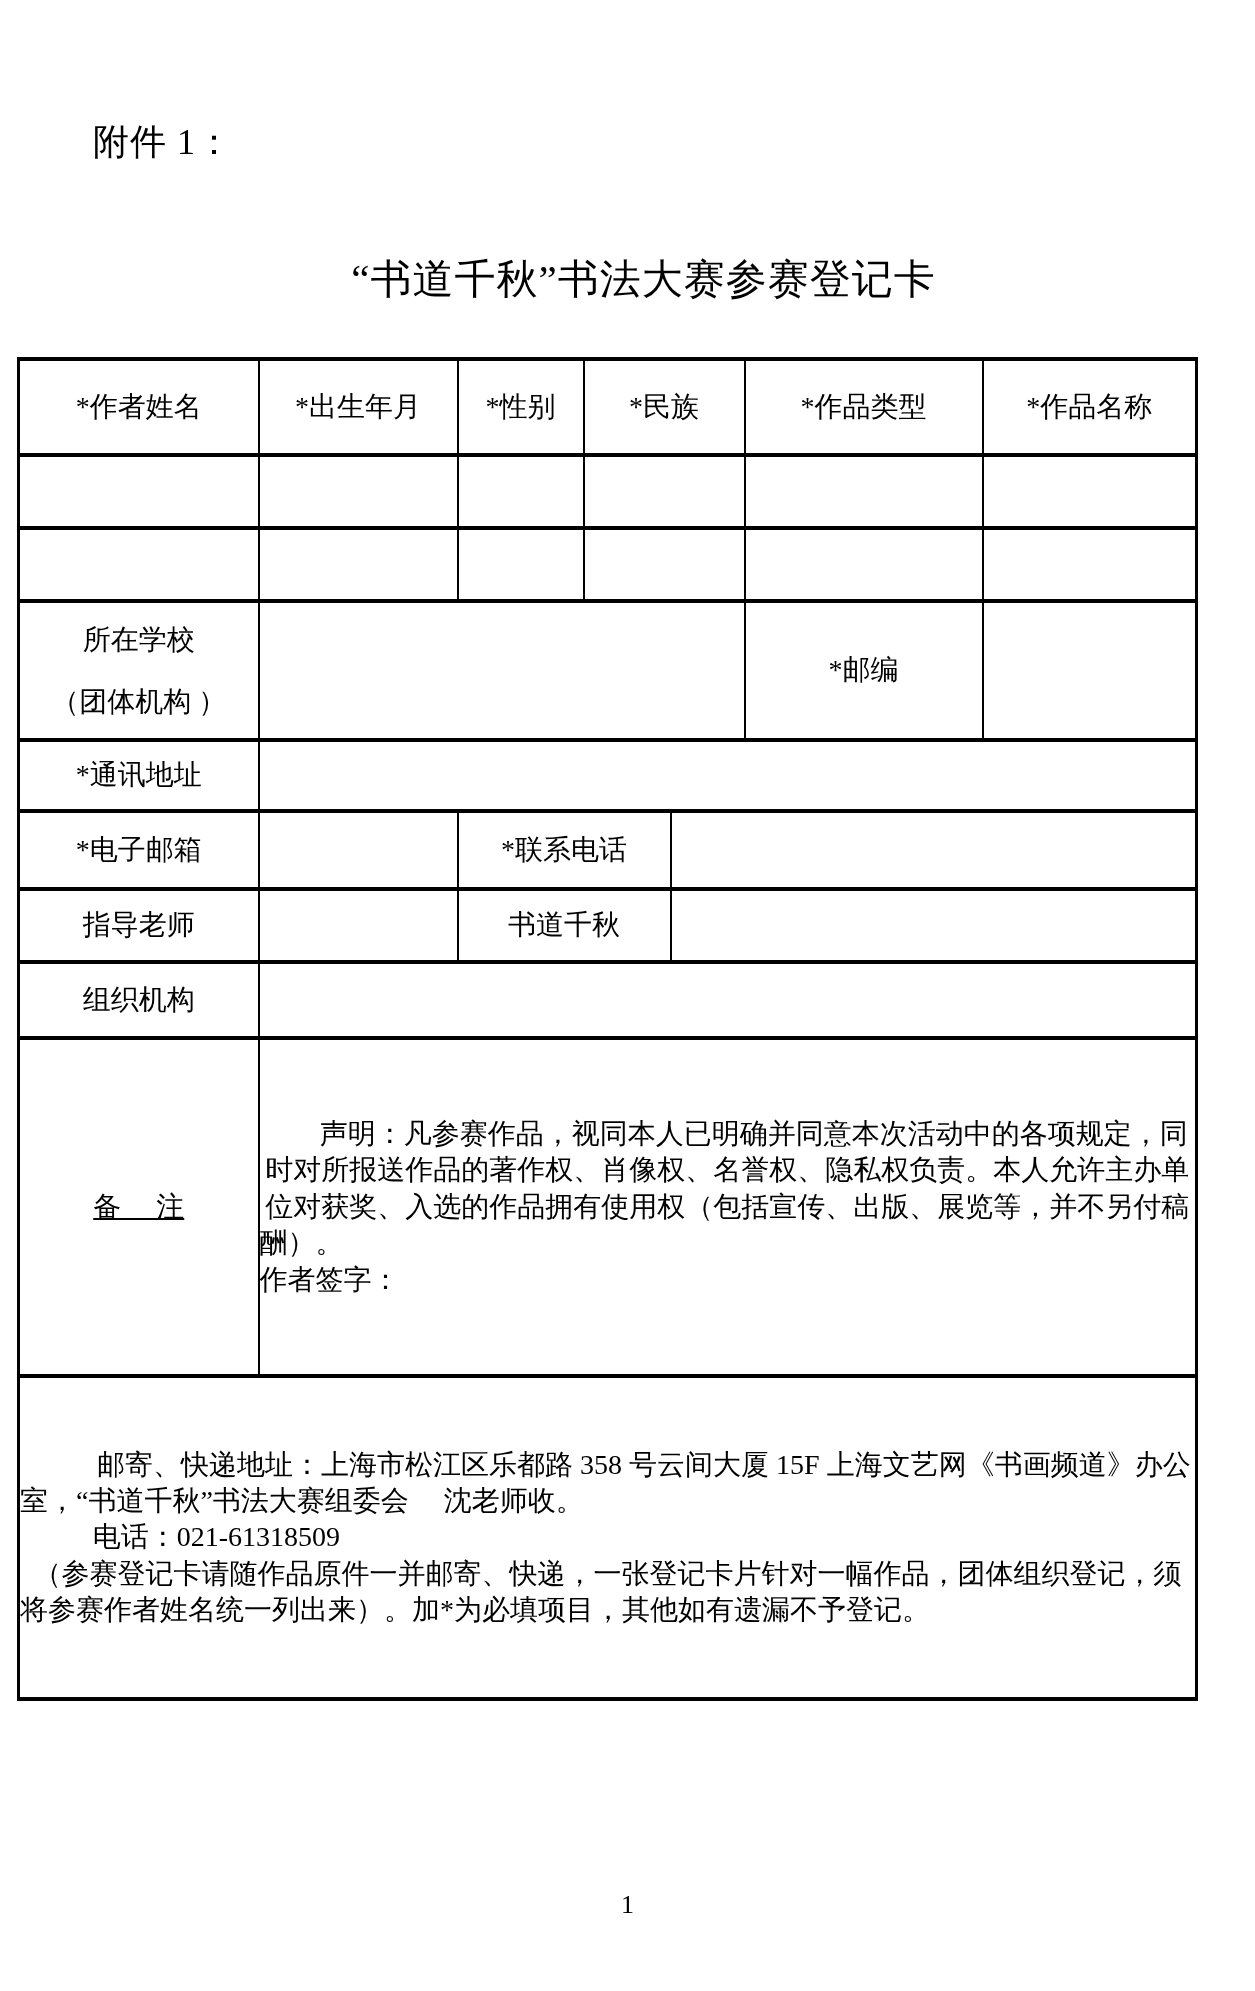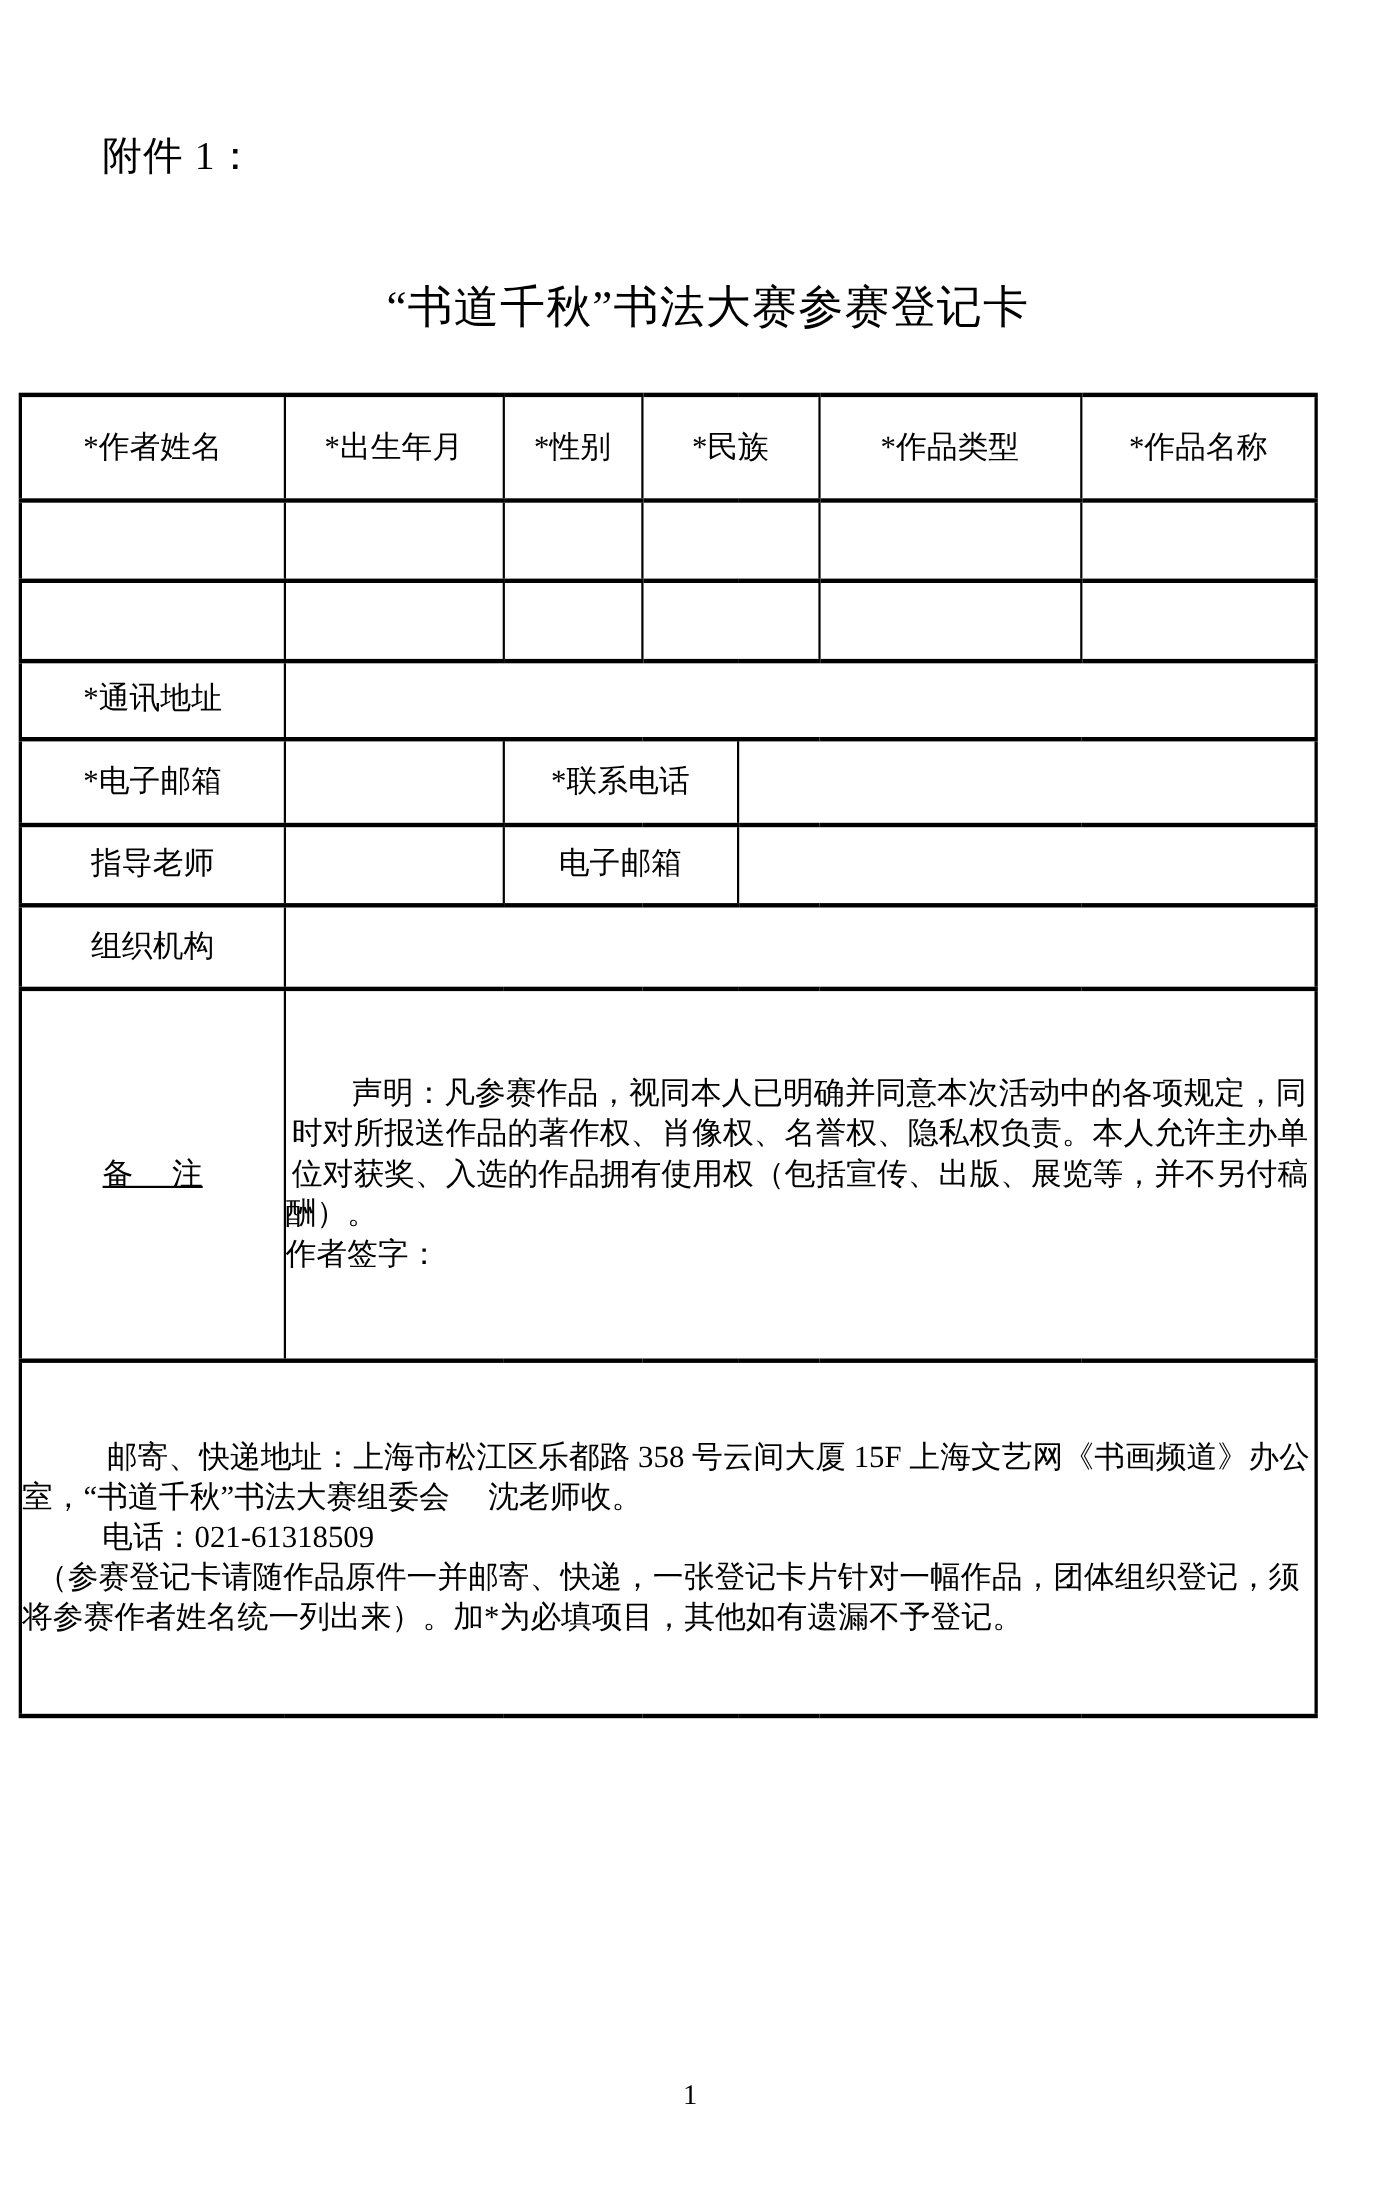--- a/index.html
+++ b/index.html
@@ -85,37 +85,46 @@
   </tr>
   <tr class="r-entry">
     <td></td>
     <td></td>
     <td></td>
     <td colspan="2"></td>
     <td></td>
     <td></td>
   </tr>
 
+  <tr class="r-school">
+    <td class="lbl school-lbl">
+      <div>所在学校</div>
+      <div>（团体机构 ）</div>
+    </td>
+    <td colspan="4"></td>
+    <td class="lbl">*邮编</td>
+    <td></td>
+  </tr>
 
   <tr class="r-address">
     <td class="lbl">*通讯地址</td>
     <td colspan="6"></td>
   </tr>
 
   <tr class="r-email">
     <td class="lbl">*电子邮箱</td>
     <td></td>
     <td class="lbl" colspan="2">*联系电话</td>
     <td colspan="3"></td>
   </tr>
 
   <tr class="r-teacher">
     <td class="lbl">指导老师</td>
     <td></td>
-    <td class="lbl" colspan="2">电子邮箱</td>
+    <td class="lbl" colspan="2">书道千秋</td>
     <td colspan="3"></td>
   </tr>
 
   <tr class="r-org">
     <td class="lbl">组织机构</td>
     <td colspan="6"></td>
   </tr>
 
   <tr class="r-remarks">
     <td class="lbl remarks-lbl">备　 注</td>

